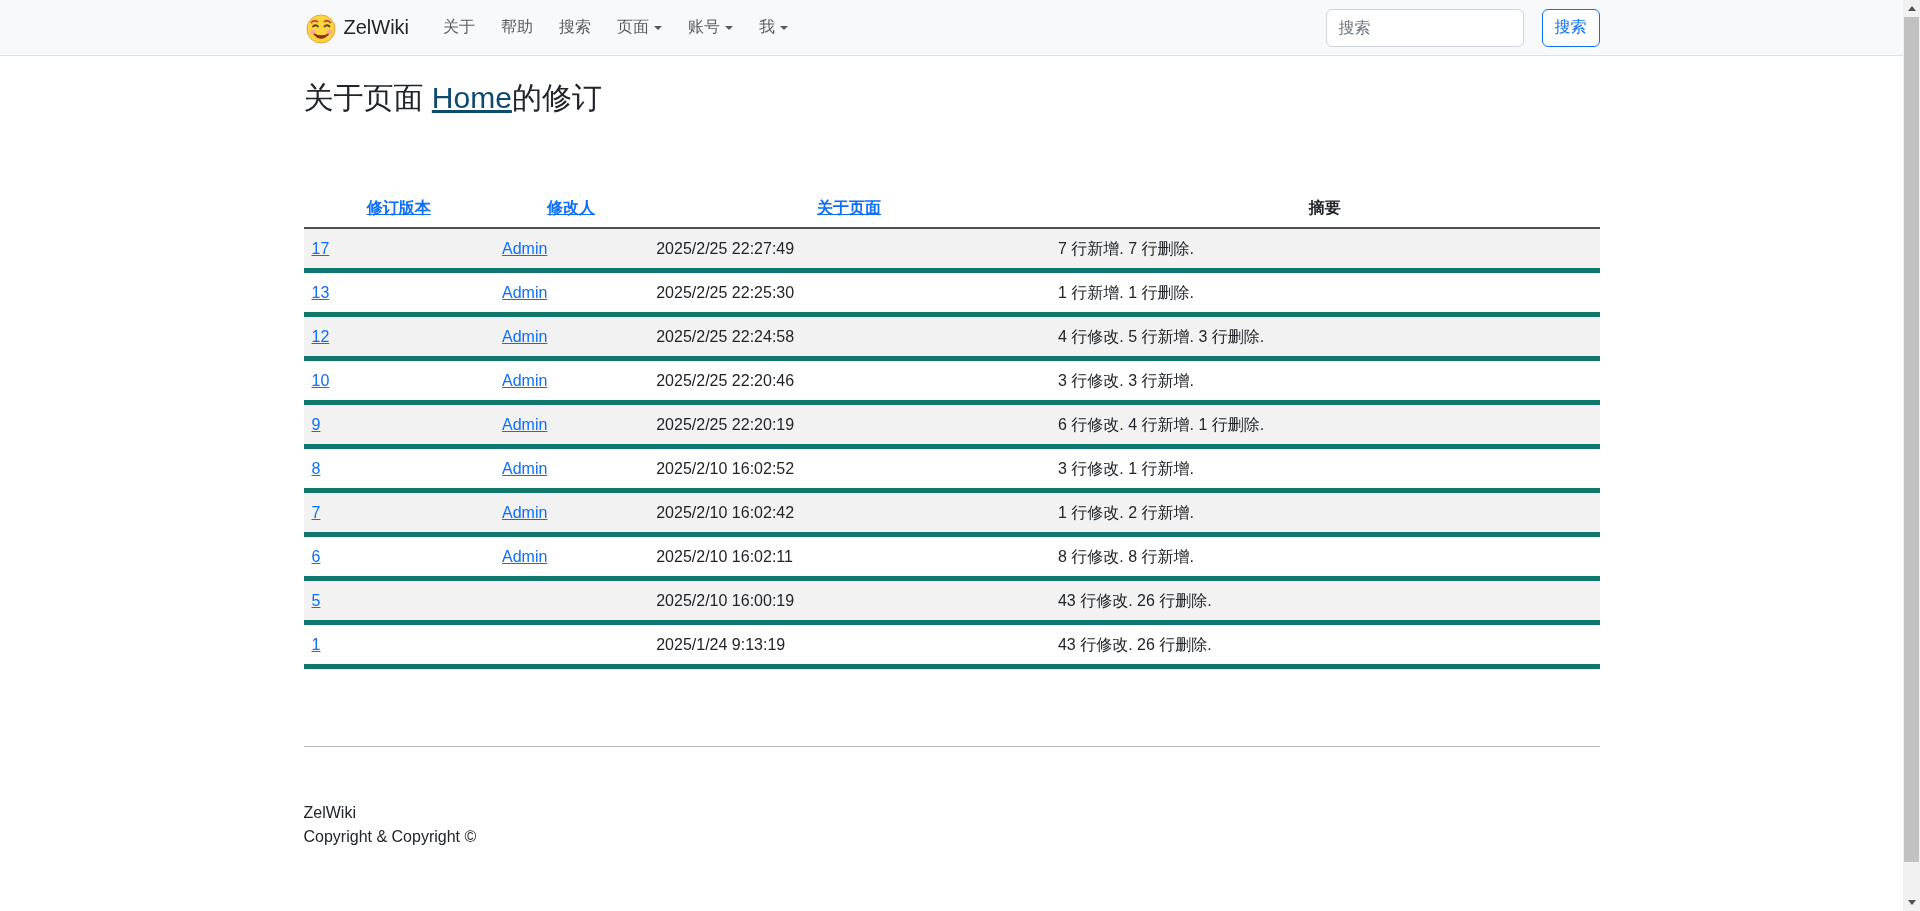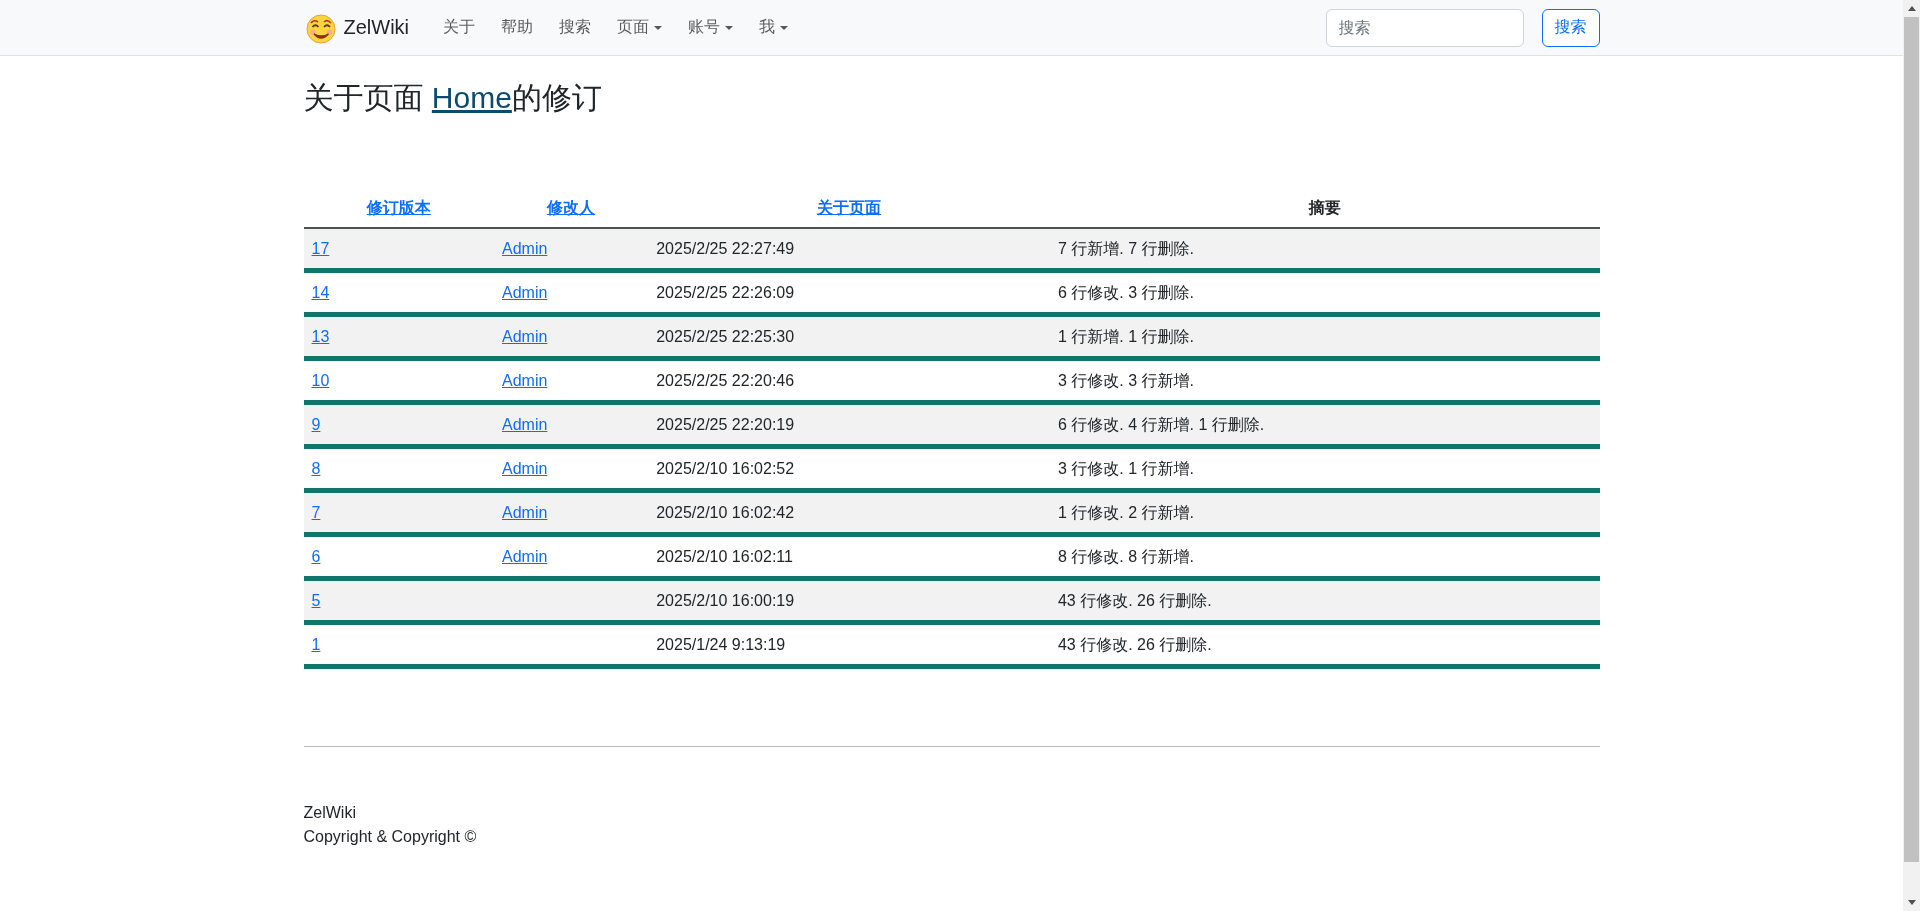--- a/index.html
+++ b/index.html
@@ -210,30 +210,30 @@
             </tr>
         </thead>
         <tbody id="rev-table-body">
             <tr>
               <td><a>17</a></td>
               <td><a>Admin</a></td>
               <td>2025/2/25 22:27:49</td>
               <td>7 行新增. 7 行删除.</td>
             </tr>
             <tr>
-              <td><a>14</a></td>
-              <td><a>Admin</a></td>
-              <td>2025/2/25 22:26:09</td>
-              <td>6 行修改. 3 行删除.</td>
-            </tr>
-            <tr>
               <td><a>13</a></td>
               <td><a>Admin</a></td>
               <td>2025/2/25 22:25:30</td>
               <td>1 行新增. 1 行删除.</td>
+            </tr>
+            <tr>
+              <td><a>12</a></td>
+              <td><a>Admin</a></td>
+              <td>2025/2/25 22:24:58</td>
+              <td>4 行修改. 5 行新增. 3 行删除.</td>
             </tr>
             <tr>
               <td><a>10</a></td>
               <td><a>Admin</a></td>
               <td>2025/2/25 22:20:46</td>
               <td>3 行修改. 3 行新增.</td>
             </tr>
             <tr>
               <td><a>9</a></td>
               <td><a>Admin</a></td>

